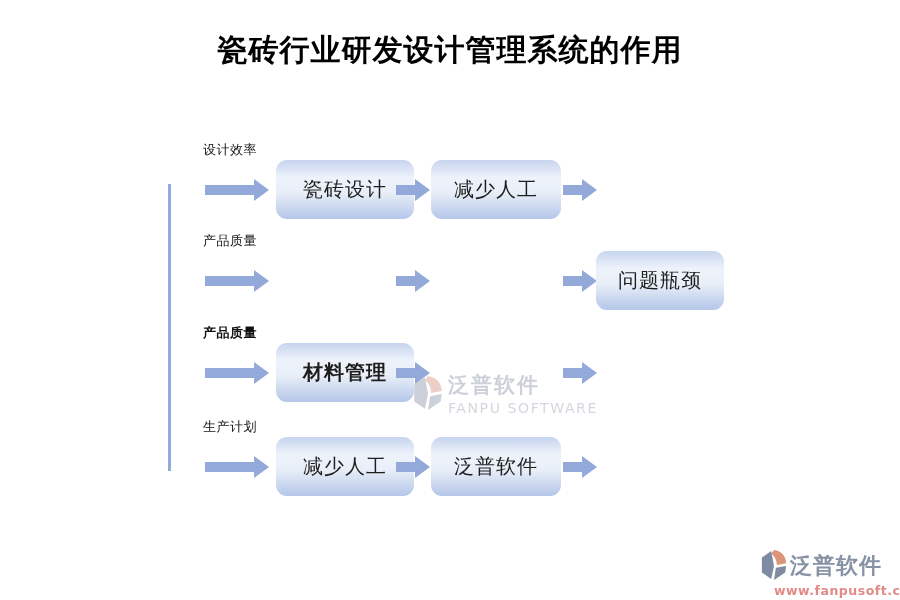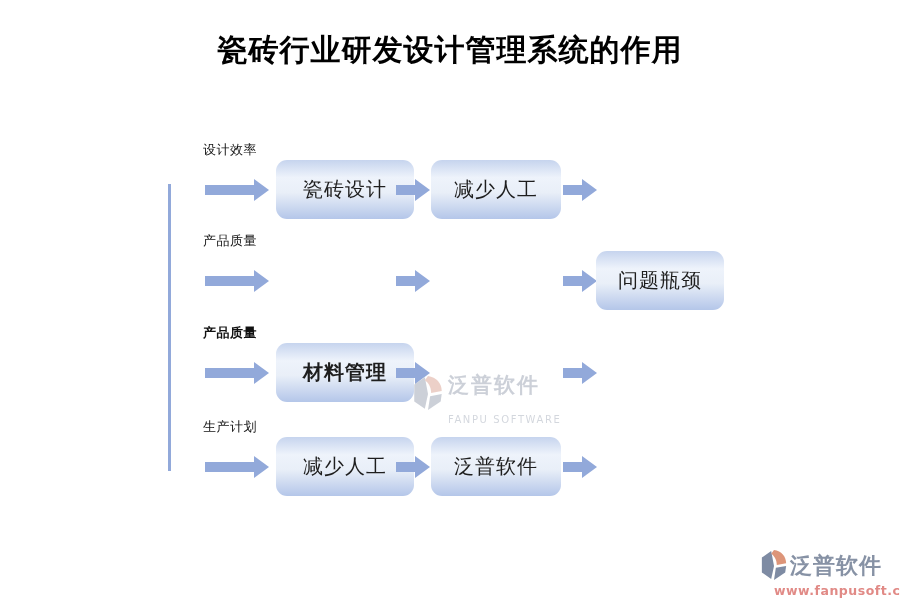--- a/index.html
+++ b/index.html
@@ -50,21 +50,21 @@
   .watermark{
     position:absolute;left:412px;top:374px;opacity:0.5;
     display:flex;align-items:flex-start;pointer-events:none;
   }
   .watermark .wm-text{margin-left:4px;}
   .wm-name{
     font-family:"DejaVu Serif","Liberation Serif",serif;
     font-size:21px;font-weight:bold;color:#9aa2b2;line-height:22px;letter-spacing:2px;
   }
   .wm-sub{
-    font-size:10px;color:#a9b0bd;letter-spacing:1.6px;margin-top:18px;
+    font-size:14px;color:#a9b0bd;letter-spacing:1.6px;margin-top:4px;
     font-family:"DejaVu Sans","Liberation Sans",sans-serif;
   }
   .footer-logo{position:absolute;left:760px;top:548px;width:140px;}
   .footer-top{display:flex;align-items:center;}
   .brand-name{
     font-family:"DejaVu Serif","Liberation Serif",serif;
     font-size:22px;font-weight:bold;color:#8792a5;letter-spacing:1px;margin-left:2px;line-height:24px;
   }
   .brand-url{
     font-size:12.5px;font-weight:bold;color:#e18a86;margin-left:14px;margin-top:1px;

